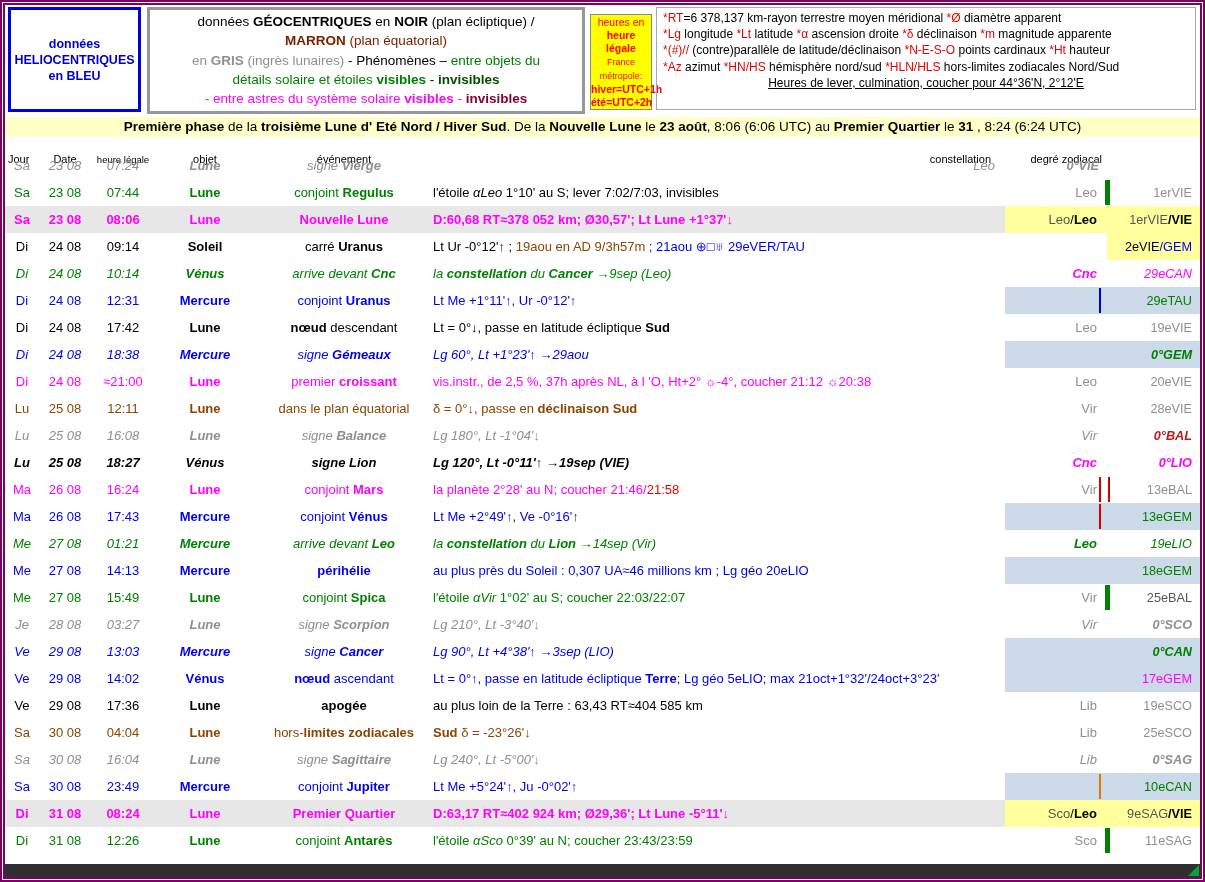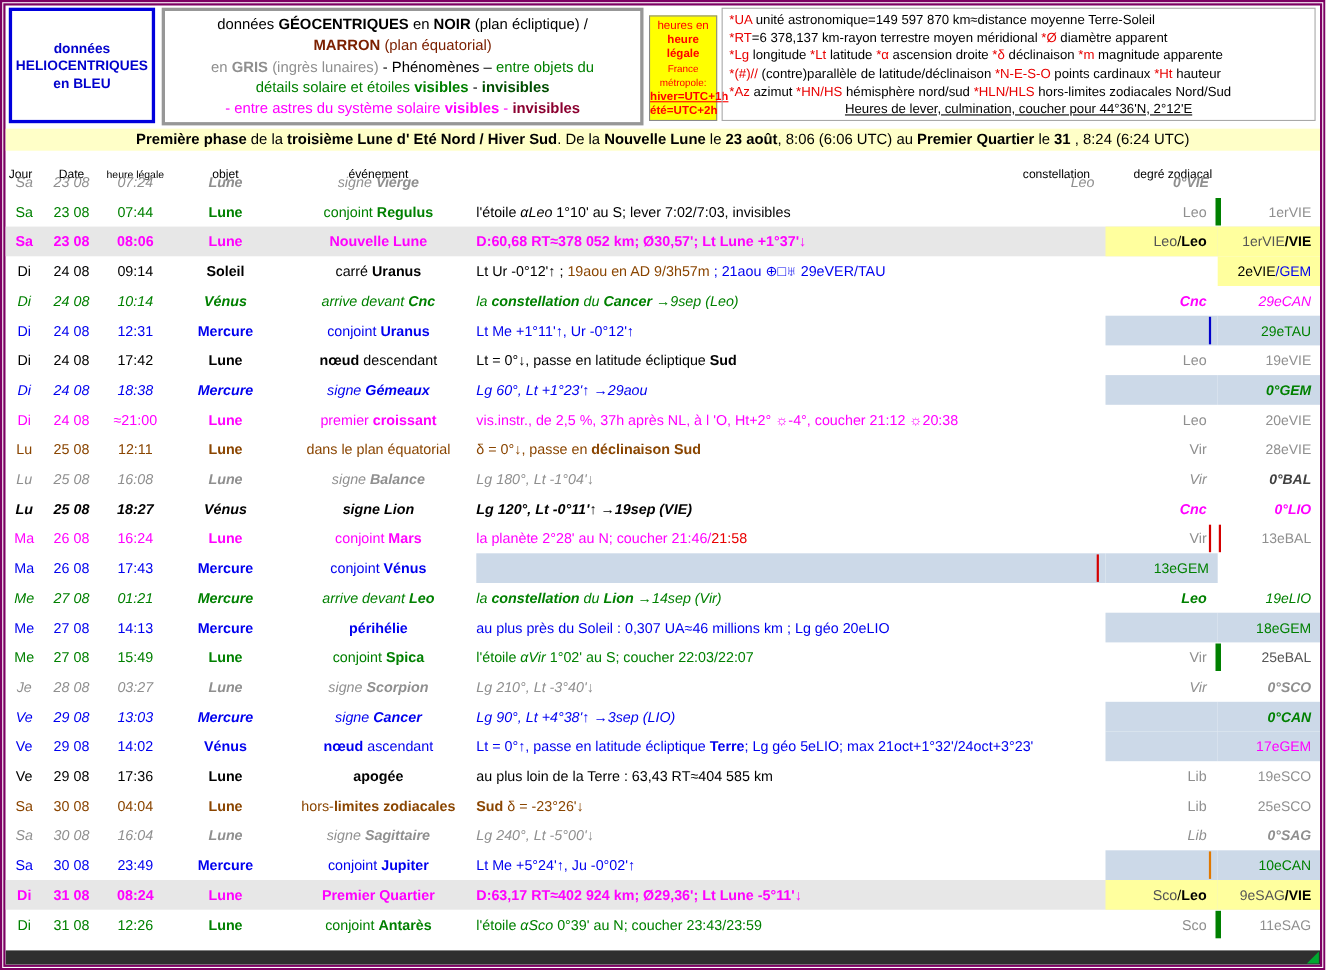--- a/index.html
+++ b/index.html
@@ -62,25 +62,24 @@
         <div><span style="color: rgb(123, 32, 0); font-weight: bold;">MARRON</span><span style="color: rgb(123, 32, 0);"> (plan équatorial)</span></div>
         <div><span style="color: rgb(143, 143, 143);">en </span><span style="color: rgb(143, 143, 143); font-weight: bold;">GRIS</span><span style="color: rgb(143, 143, 143);"> (ingrès lunaires)</span><span>  -  Phénomènes – </span><span style="color: rgb(0, 128, 0);">entre objets du</span></div>
         <div><span style="color: rgb(0, 128, 0);">détails solaire et étoiles </span><span style="color: rgb(0, 128, 0); font-weight: bold;">visibles</span><span> - </span><span style="color: rgb(0, 77, 0); font-weight: bold;">invisibles</span></div>
         <div><span style="color: rgb(255, 0, 255);">- entre astres du système solaire </span><span style="color: rgb(255, 0, 255); font-weight: bold;">visibles</span><span style="color: rgb(255, 0, 255);"> - </span><span style="color: rgb(139, 0, 48); font-weight: bold;">invisibles</span></div>
       </div>
     <div class="box-hours" id="hoursBox" style="color: rgb(255, 0, 0);">
         <div><span>heures en</span></div>
         <div><span style="font-weight: bold;">heure légale</span></div>
         <div><span style="font-size: 9px;">France</span></div>
         <div><span style="font-size: 9px;">métropole:</span></div>
-        <div><span style="font-weight: bold; text-decoration: underline;">hiver=UTC+1h</span></div>
+        <div><span style="font-weight: bold;">hiver=UTC+1h</span></div>
         <div><span style="font-weight: bold;">été=UTC+2h</span></div>
       </div>
     <div class="box-legend" id="legendBox">
-        <div class="legend-line"><span style="color: rgb(232, 0, 0);">*UA</span><span> unité astronomique=149 597 870 km≈distance moyenne Terre-Soleil</span></div>
         <div class="legend-line"><span style="color: rgb(232, 0, 0);">*RT</span><span>=6 378,137 km-rayon terrestre moyen méridional    </span><span style="color: rgb(232, 0, 0);">*Ø</span><span> diamètre apparent</span></div>
         <div class="legend-line"><span style="color: rgb(232, 0, 0);">*Lg</span><span> longitude </span><span style="color: rgb(232, 0, 0);">*Lt</span><span> latitude   </span><span style="color: rgb(232, 0, 0);">*α</span><span> ascension droite </span><span style="color: rgb(232, 0, 0);">*δ</span><span> déclinaison  </span><span style="color: rgb(232, 0, 0);">*m</span><span> magnitude apparente</span></div>
         <div class="legend-line"><span style="color: rgb(232, 0, 0);">*(#)//</span><span> (contre)parallèle de latitude/déclinaison   </span><span style="color: rgb(232, 0, 0);">*N-E-S-O</span><span> points cardinaux  </span><span style="color: rgb(232, 0, 0);">*Ht</span><span> hauteur</span></div>
         <div class="legend-line"><span style="color: rgb(232, 0, 0);">*Az</span><span> azimut  </span><span style="color: rgb(232, 0, 0);">*HN/HS</span><span> hémisphère nord/sud </span><span style="color: rgb(232, 0, 0);">*HLN/HLS</span><span> hors-limites zodiacales Nord/Sud</span></div>
         <div class="legend-line center"><span style="text-decoration: underline;">Heures de lever, culmination, coucher pour 44°36'N, 2°12'E</span></div>
       </div>
   </div>
 
   <div class="title-bar" id="titleBar"><span style="color: rgb(0, 0, 0); font-weight: bold;">Première phase</span><span style="color: rgb(0, 0, 0);"> de la </span><span style="color: rgb(0, 0, 0); font-weight: bold;">troisième Lune d' Eté Nord / Hiver Sud</span><span style="color: rgb(0, 0, 0);">. De la </span><span style="color: rgb(0, 0, 0); font-weight: bold;">Nouvelle Lune</span><span style="color: rgb(0, 0, 0);"> le </span><span style="color: rgb(0, 0, 0); font-weight: bold;">23 août</span><span style="color: rgb(0, 0, 0);">, 8:06 (6:06 UTC) au </span><span style="color: rgb(0, 0, 0); font-weight: bold;">Premier Quartier</span><span style="color: rgb(0, 0, 0);"> le </span><span style="color: rgb(0, 0, 0); font-weight: bold;">31 </span><span style="color: rgb(0, 0, 0);">, 8:24 (6:24 UTC)</span></div>
 
@@ -239,21 +238,21 @@
         <div class="cell c-day"><span style="color: rgb(143, 143, 143); font-style: italic;">Lu</span></div>
         <div class="cell c-date"><span style="color: rgb(143, 143, 143); font-style: italic;">25 08</span></div>
         <div class="cell c-time"><span style="color: rgb(143, 143, 143); font-style: italic;">16:08</span></div>
         <div class="cell c-obj"><span style="color: rgb(143, 143, 143); font-weight: bold; font-style: italic;">Lune</span></div>
         <div class="cell c-evt"><span style="color: rgb(143, 143, 143); font-style: italic;">signe </span><span style="color: rgb(143, 143, 143); font-weight: bold; font-style: italic;">Balance</span></div>
         <div class="cell c-det"><span style="color: rgb(143, 143, 143); font-style: italic;">Lg 180°, Lt -1°04'↓</span></div>
         <div class="cell c-cons">
           <span style="color: rgb(143, 143, 143); font-style: italic;">Vir</span>
         </div>
         <div class="cell c-deg">
-          <span style="color: #404040; font-weight: bold; font-style: italic;">0°BAL</span>
+          <span style="color: #b91c1c; font-weight: bold; font-style: italic;">0°BAL</span>
         </div>
       </div>
       <div class="row grid">
         <div class="cell c-day"><span style="color: rgb(0, 0, 0); font-weight: bold; font-style: italic;">Lu</span></div>
         <div class="cell c-date"><span style="color: rgb(0, 0, 0); font-weight: bold; font-style: italic;">25 08</span></div>
         <div class="cell c-time"><span style="color: rgb(0, 0, 0); font-weight: bold; font-style: italic;">18:27</span></div>
         <div class="cell c-obj"><span style="color: rgb(0, 0, 0); font-weight: bold; font-style: italic;">Vénus</span></div>
         <div class="cell c-evt"><span style="color: rgb(0, 0, 0); font-weight: bold; font-style: italic;">signe Lion</span></div>
         <div class="cell c-det"><span style="color: rgb(0, 0, 0); font-weight: bold; font-style: italic;">Lg 120°, Lt -0°11'↑ →19sep (VIE)</span></div>
         <div class="cell c-cons">
@@ -277,20 +276,21 @@
         <div class="cell c-deg">
           <span style="color: rgb(143, 143, 143);">13eBAL</span>
         </div>
       </div>
       <div class="row grid">
         <div class="cell c-day"><span style="color: rgb(0, 0, 238);">Ma</span></div>
         <div class="cell c-date"><span style="color: rgb(0, 0, 238);">26 08</span></div>
         <div class="cell c-time"><span style="color: rgb(0, 0, 238);">17:43</span></div>
         <div class="cell c-obj"><span style="color: rgb(0, 0, 238); font-weight: bold;">Mercure</span></div>
         <div class="cell c-evt"><span style="color: rgb(0, 0, 238);">conjoint </span><span style="color: rgb(0, 0, 238); font-weight: bold;">Vénus</span></div>
+        <div class="cell c-det"><span style="color: rgb(0, 0, 238);">Lt Me +2°49'↑, Ve -0°16'↑</span></div>
         <div class="cell c-cons bg-blue">
           <div class="bar double" style="border-color: rgb(212, 0, 0);"></div>
         </div>
         <div class="cell c-deg bg-blue">
           <span style="color: rgb(0, 128, 0);">13eGEM</span>
         </div>
       </div>
       <div class="row grid">
         <div class="cell c-day"><span style="color: rgb(0, 128, 0); font-style: italic;">Me</span></div>
         <div class="cell c-date"><span style="color: rgb(0, 128, 0); font-style: italic;">27 08</span></div>

